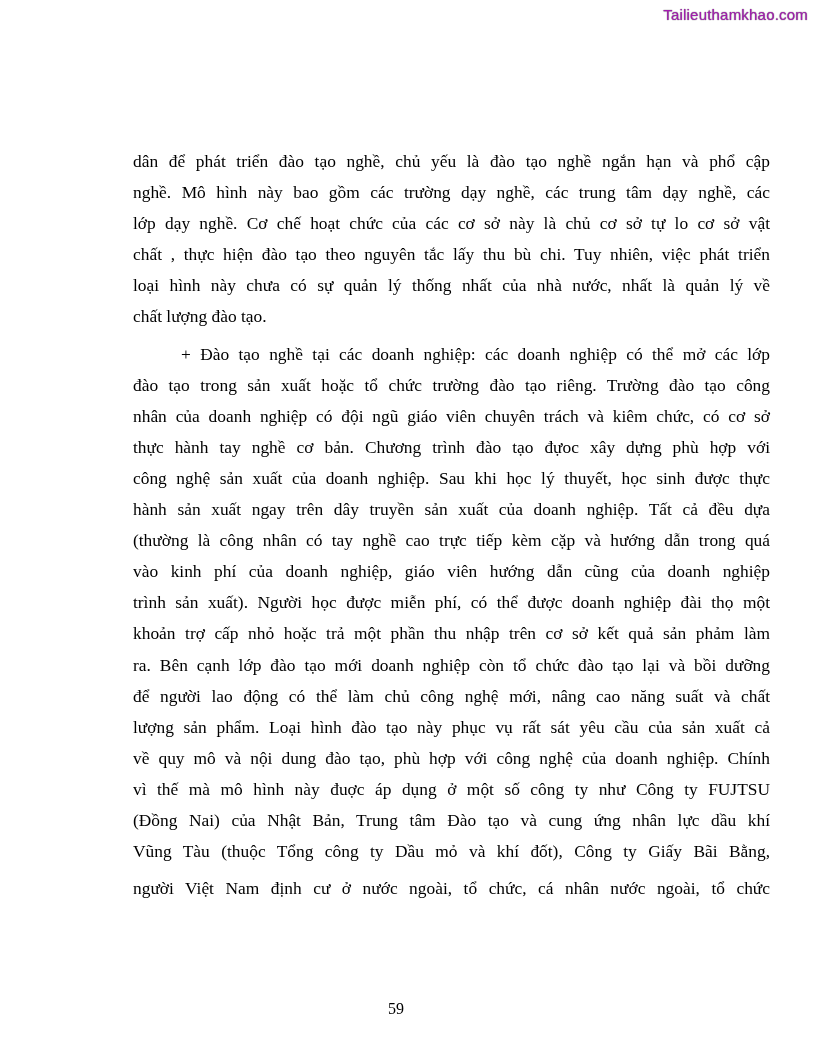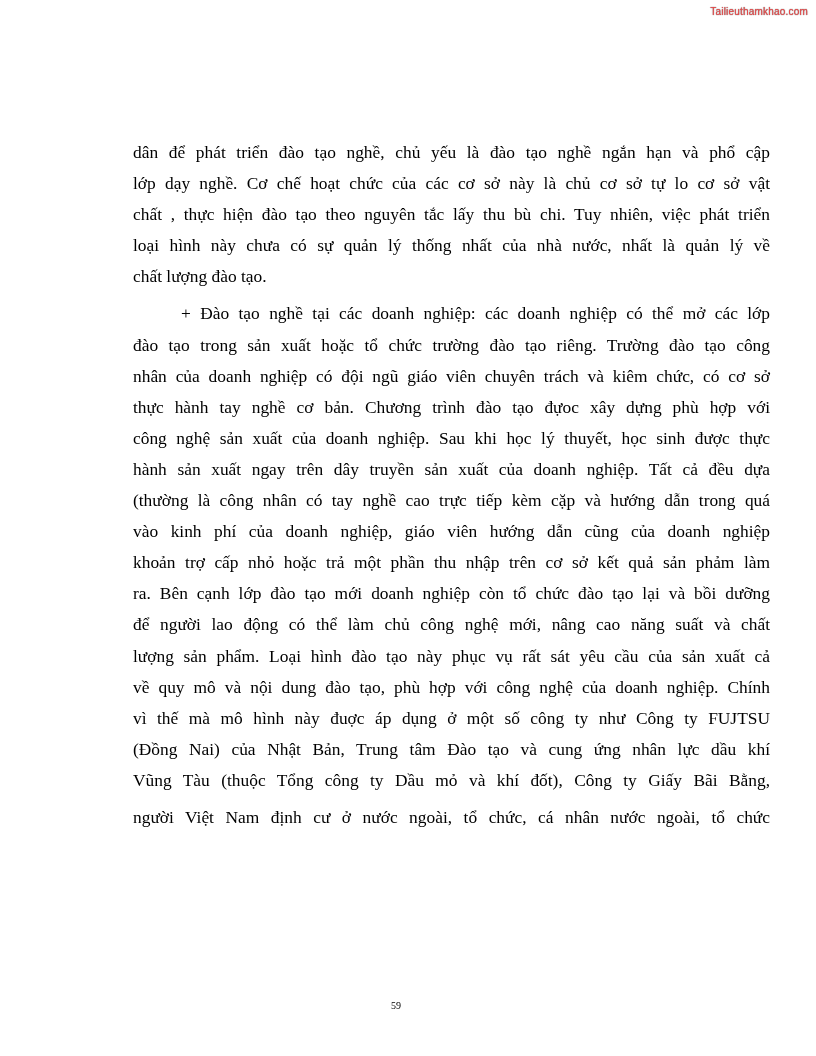--- a/index.html
+++ b/index.html
@@ -13,29 +13,29 @@
     position: relative;
     overflow: hidden;
     font-family: "Liberation Serif", "DejaVu Serif", serif;
     color: #000000;
   }
   .watermark {
     position: absolute;
     top: 6px;
     right: 8px;
     font-family: "Liberation Sans", "DejaVu Sans", sans-serif;
-    font-size: 10px;
-    color: #ef4444;
+    font-size: 15px;
+    color: #a21caf;
     text-shadow: 0 0 1px #888888, 0 0 1px #888888;
     letter-spacing: 0.2px;
   }
   .page-body {
     position: absolute;
     left: 133px;
-    top: 137px;
+    top: 146px;
     width: 637px;
   }
   .para {
     margin: 0 0 6px 0;
     font-size: 17.4px;
     line-height: 31.1px;
     text-align: justify;
     text-align-last: left;
   }
   .line {
@@ -46,46 +46,48 @@
   }
   .line.last {
     text-align-last: left;
   }
   .page-number {
     position: absolute;
     top: 1000px;
     left: 0;
     width: 792px;
     text-align: center;
-    font-size: 10px;
+    font-size: 16px;
   }
 </style>
 </head>
 <body>
 
 <div class="watermark">Tailieuthamkhao.com</div>
 
 <div class="page-body">
   <p class="para">
     <span class="line">dân để phát triển đào tạo nghề, chủ yếu là đào tạo nghề ngắn hạn và phổ cập</span>
+    <span class="line">nghề. Mô hình này bao gồm các trường dạy nghề, các trung tâm dạy nghề, các</span>
     <span class="line">lớp dạy nghề. Cơ chế hoạt chức của các cơ sở này là chủ cơ sở tự lo cơ sở vật</span>
     <span class="line">chất , thực hiện đào tạo theo nguyên tắc lấy thu bù chi. Tuy nhiên, việc phát triển</span>
     <span class="line">loại hình này chưa có sự quản lý thống nhất của nhà nước, nhất là quản lý về</span>
     <span class="line last">chất lượng đào tạo.</span>
   </p>
 
   <p class="para">
     <span class="line" style="padding-left:48px">+ Đào tạo nghề tại các doanh nghiệp: các doanh nghiệp có thể mở các lớp</span>
     <span class="line">đào tạo trong sản xuất hoặc tổ chức trường đào tạo riêng. Trường đào tạo công</span>
     <span class="line">nhân của doanh nghiệp có đội ngũ giáo viên chuyên trách và kiêm chức, có cơ sở</span>
     <span class="line">thực hành tay nghề cơ bản. Chương trình đào tạo đựoc xây dựng phù hợp với</span>
     <span class="line">công nghệ sản xuất của doanh nghiệp. Sau khi học lý thuyết, học sinh được thực</span>
     <span class="line">hành sản xuất ngay trên dây truyền sản xuất của doanh nghiệp. Tất cả đều dựa</span>
     <span class="line">(thường là công nhân có tay nghề cao trực tiếp kèm cặp và hướng dẫn trong quá</span>
     <span class="line">vào kinh phí của doanh nghiệp, giáo viên hướng dẫn cũng của doanh nghiệp</span>
+    <span class="line">trình sản xuất). Người học được miễn phí, có thể được doanh nghiệp đài thọ một</span>
     <span class="line">khoản trợ cấp nhỏ hoặc trả một phần thu nhập trên cơ sở kết quả sản phảm làm</span>
     <span class="line">ra. Bên cạnh lớp đào tạo mới doanh nghiệp còn tổ chức đào tạo lại và bồi dưỡng</span>
     <span class="line">để người lao động có thể làm chủ công nghệ mới, nâng cao năng suất và chất</span>
     <span class="line">lượng sản phẩm. Loại hình đào tạo này phục vụ rất sát yêu cầu của sản xuất cả</span>
     <span class="line">về quy mô và nội dung đào tạo, phù hợp với công nghệ của doanh nghiệp. Chính</span>
     <span class="line">vì thế mà mô hình này đuợc áp dụng ở một số công ty như Công ty FUJTSU</span>
     <span class="line">(Đồng Nai) của Nhật Bản, Trung tâm Đào tạo và cung ứng nhân lực dầu khí</span>
     <span class="line">Vũng Tàu (thuộc Tổng công ty Dầu mỏ và khí đốt), Công ty Giấy Bãi Bằng,</span>
   </p>
 

